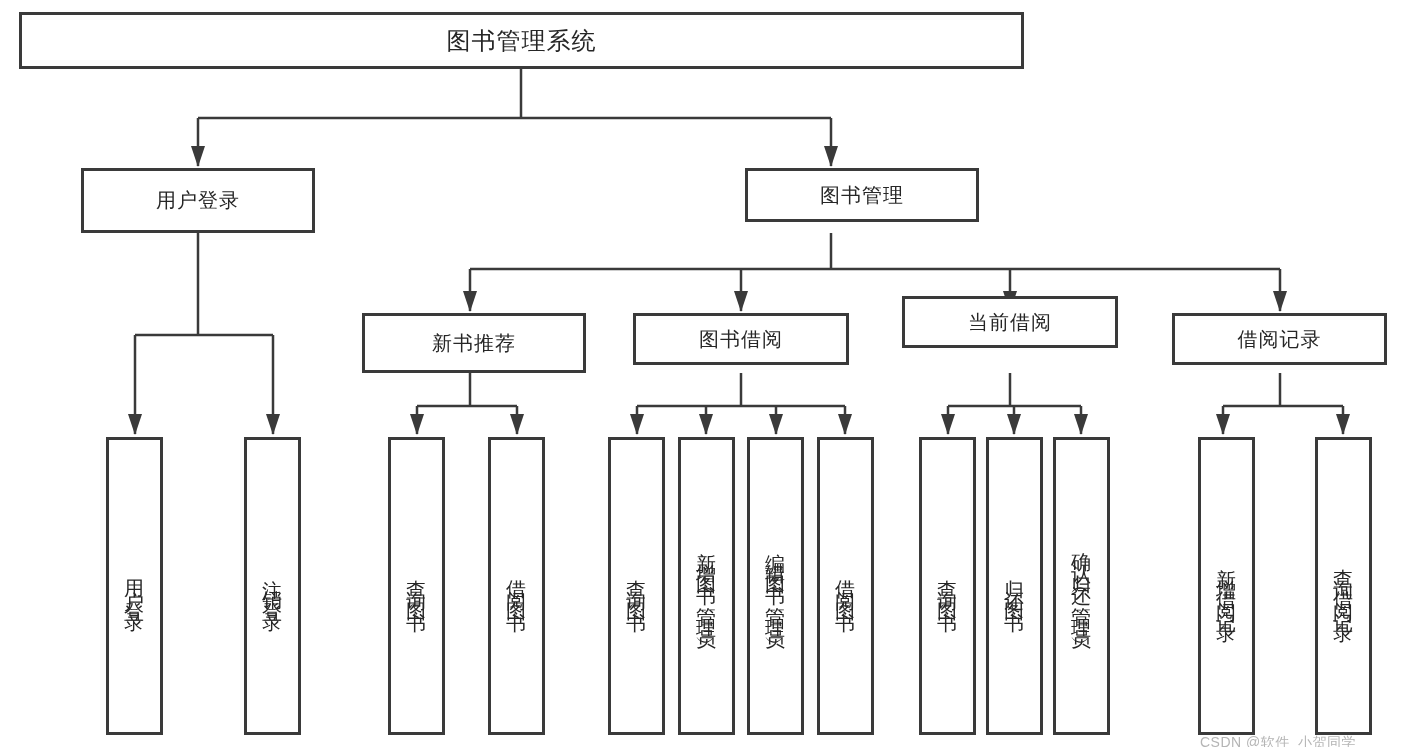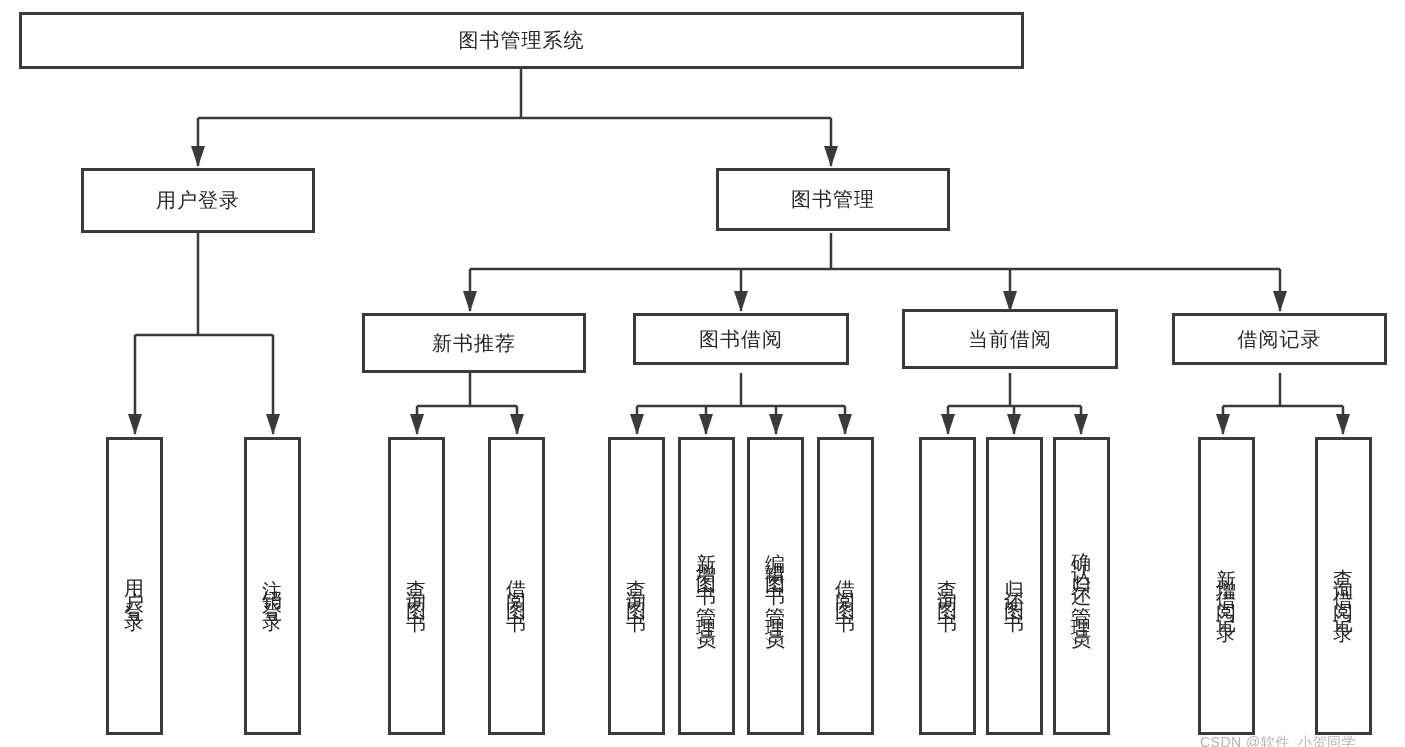--- a/index.html
+++ b/index.html
@@ -21,21 +21,21 @@
   .edges marker path{fill:var(--line);stroke:none;}
   .node{
     position:absolute;
     box-sizing:border-box;
     border:3px solid var(--line);
     background:#fff;
     display:flex;align-items:center;justify-content:center;
     color:var(--text);
   }
   .node.h span{font-size:20px;letter-spacing:1px;white-space:nowrap;}
-  .node.root span{font-size:20px;letter-spacing:1px;}
+  .node.root span{font-size:24px;letter-spacing:1px;}
   .leaf{
     position:absolute;
     box-sizing:border-box;
     border:3px solid var(--line);
     background:#fff;
     width:57px;height:298px;top:437px;
     display:flex;align-items:center;justify-content:center;
     color:var(--text);
   }
   .vtext{
@@ -124,31 +124,31 @@
     </g>
   </svg>
 
   <div class="node root" style="left:19px;top:12px;width:1005px;height:57px">
     <span>图书管理系统</span>
   </div>
 
   <div class="node h" style="left:81px;top:168px;width:234px;height:65px">
     <span>用户登录</span>
   </div>
-  <div class="node h" style="left:716px;top:168px;width:234px;height:63px">
+  <div class="node h" style="left:745px;top:168px;width:234px;height:54px">
     <span>图书管理</span>
   </div>
 
   <div class="node h" style="left:362px;top:313px;width:224px;height:60px">
     <span>新书推荐</span>
   </div>
   <div class="node h" style="left:633px;top:313px;width:216px;height:52px">
     <span>图书借阅</span>
   </div>
-  <div class="node h" style="left:902px;top:309px;width:216px;height:60px">
+  <div class="node h" style="left:902px;top:296px;width:216px;height:52px">
     <span>当前借阅</span>
   </div>
   <div class="node h" style="left:1172px;top:313px;width:215px;height:52px">
     <span>借阅记录</span>
   </div>
 
   <div class="leaf" style="left:106px">
     <span class="vtext">用户登录</span>
   </div>
   <div class="leaf" style="left:244px">

